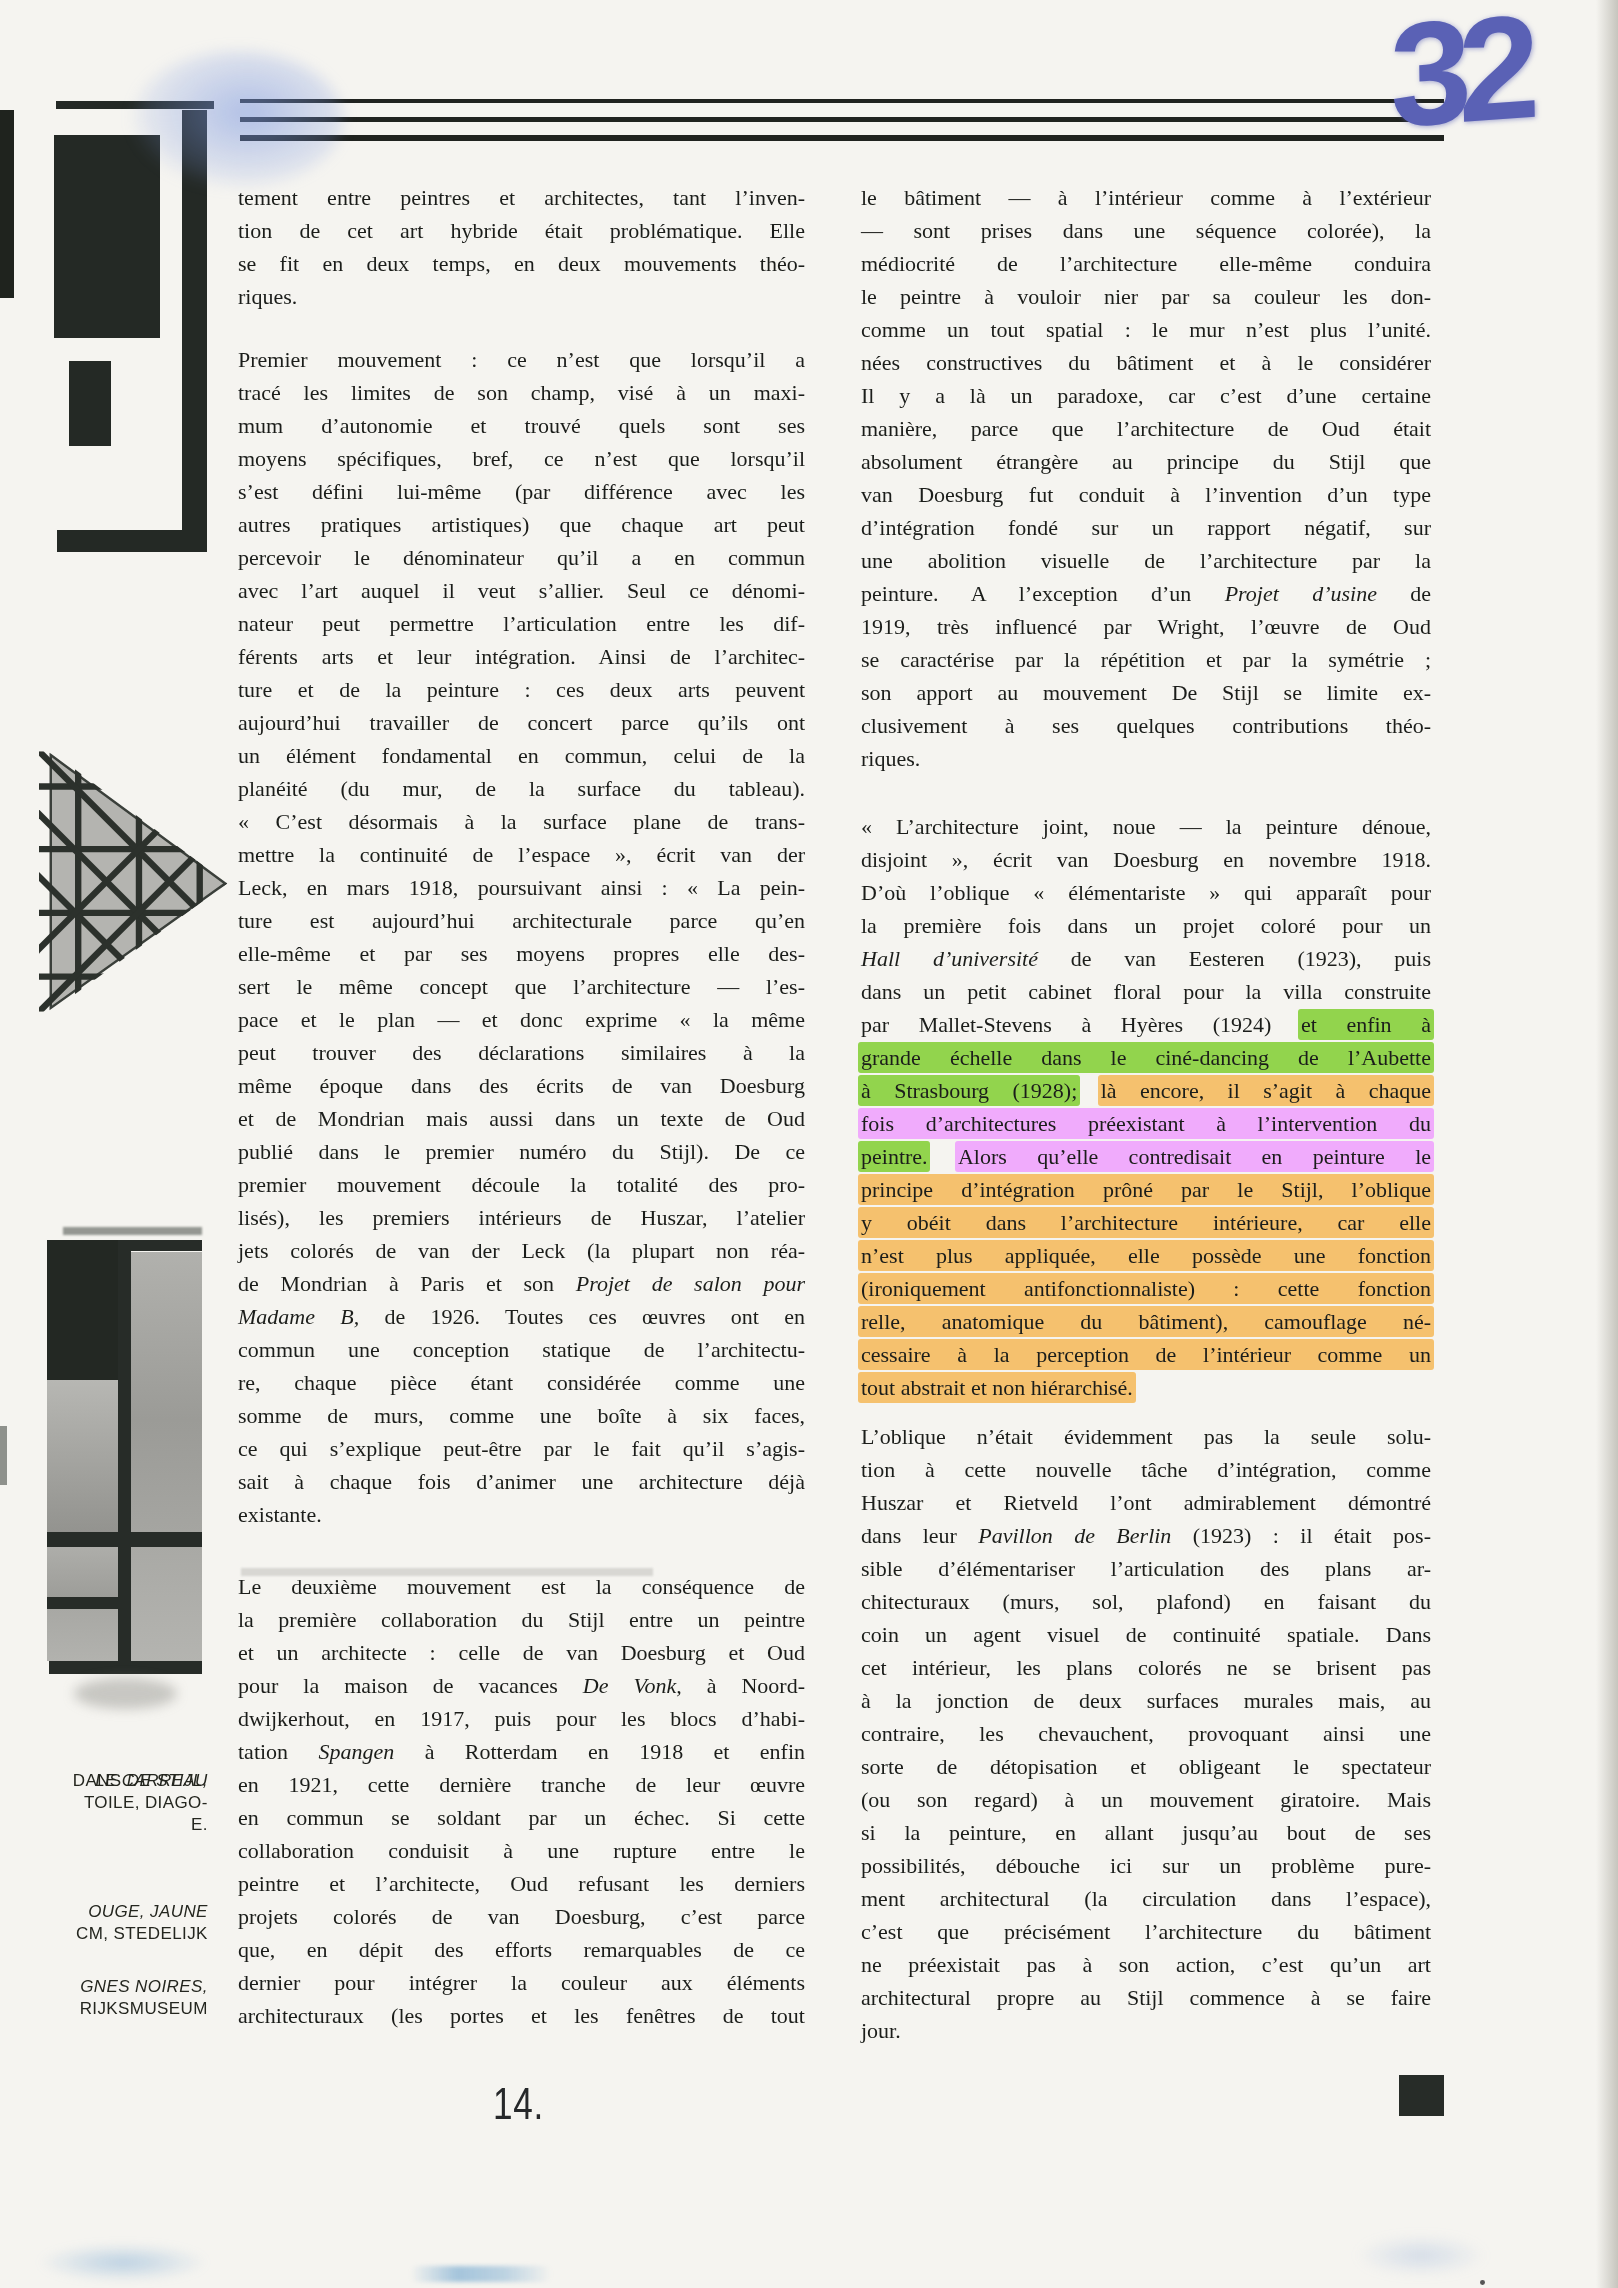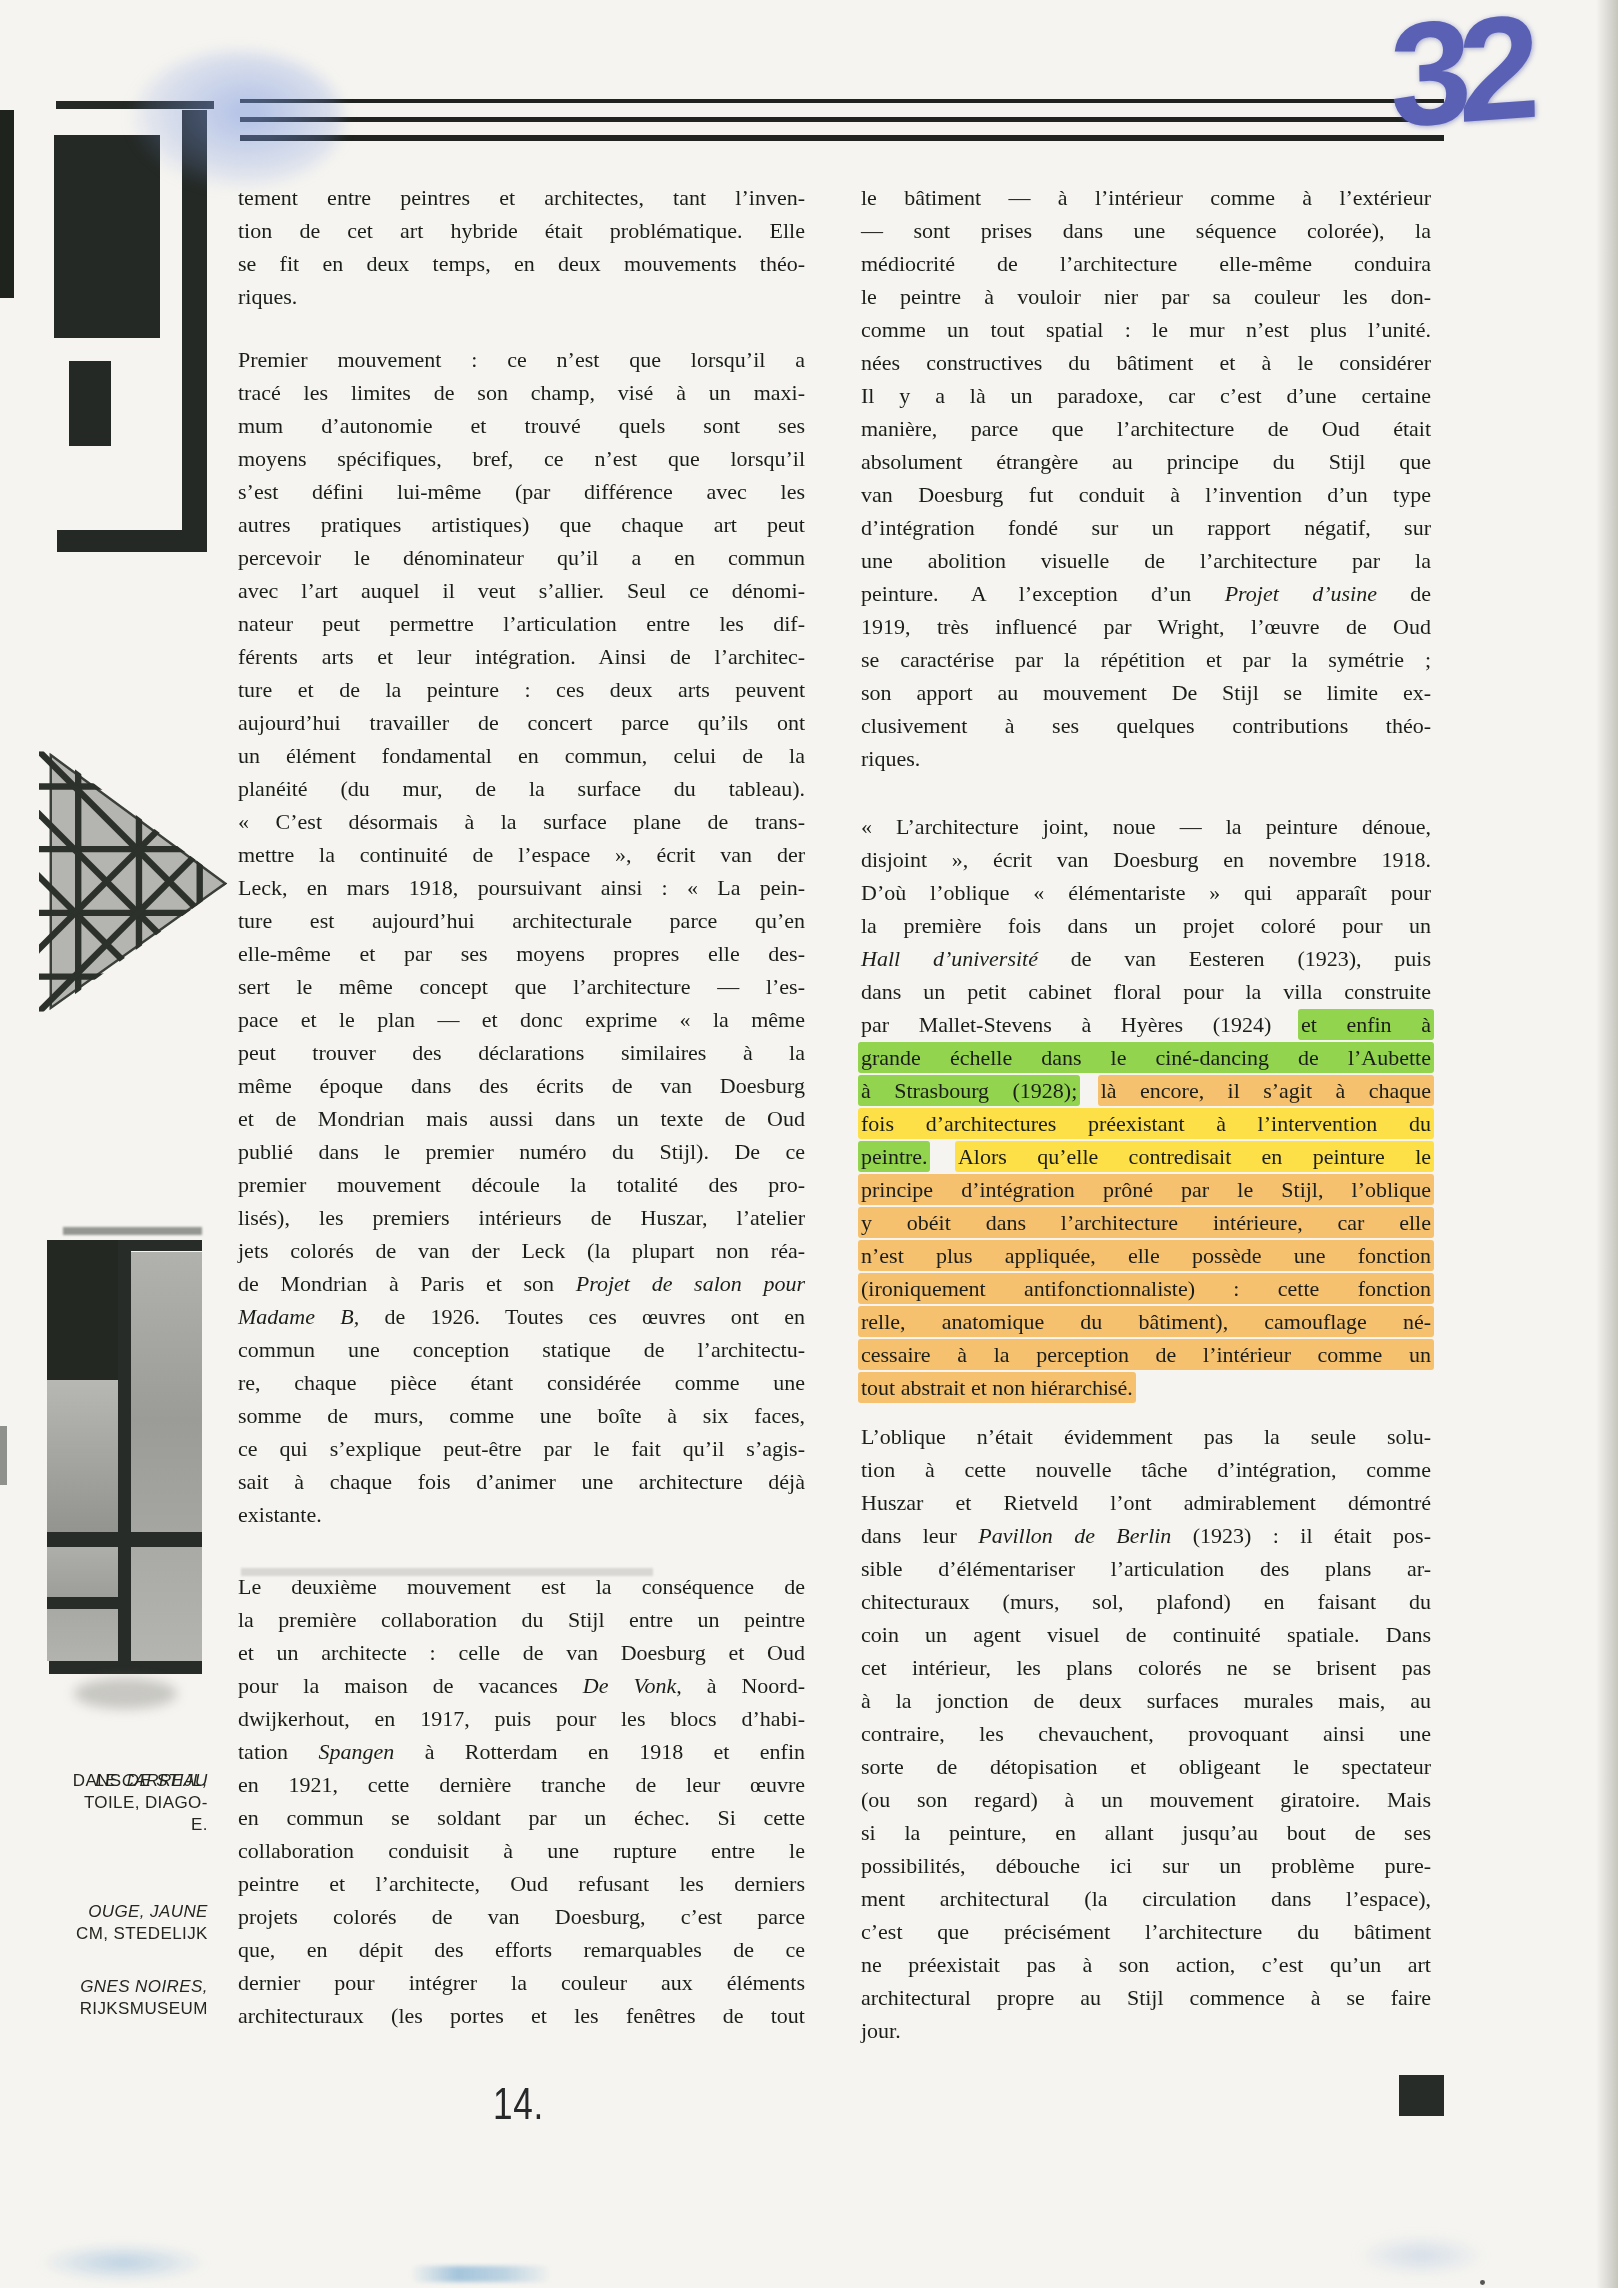--- a/index.html
+++ b/index.html
@@ -21,21 +21,21 @@
   #col-left .para:nth-child(1){margin-bottom:30px}
   #col-left .para:nth-child(2){margin-bottom:39px}
   #col-right .para:nth-child(1){margin-bottom:35px}
   #col-right .para:nth-child(2){margin-bottom:16px}
   .line{font-size:22px;line-height:33px;text-align:justify;text-align-last:justify;
         white-space:normal;}
   .line.endline{text-align-last:left;}
   .it{font-style:italic;}
   .hl-g{background:#92d44d;padding:2.9px 2.9px;margin:0 -2.9px;border-radius:2.9px;}
   .hl-o{background:#f5c16e;padding:2.9px 2.9px;margin:0 -2.9px;border-radius:2.9px;}
-  .hl-v{background:#fde047;padding:2.9px 2.9px;margin:0 -2.9px;border-radius:2.9px;}
+  .hl-v{background:#f0abfc;padding:2.9px 2.9px;margin:0 -2.9px;border-radius:2.9px;}
   
   .cap-group{position:absolute;left:9.8px;width:198px;text-align:right;font-size:17px;
              line-height:22px;letter-spacing:0.4px;color:#24261f;}
   .cap-group:nth-of-type(1){top:1770px}
   .cap-group:nth-of-type(2){top:1770px}
   .cap-group:nth-of-type(3){top:1901px}
   .cap-group:nth-of-type(4){top:1976px}
   
   .pagenum{position:absolute;left:493px;top:2078px;font-size:45px;color:#26282a;
            transform:scaleX(.78);transform-origin:left top;letter-spacing:1px;}

